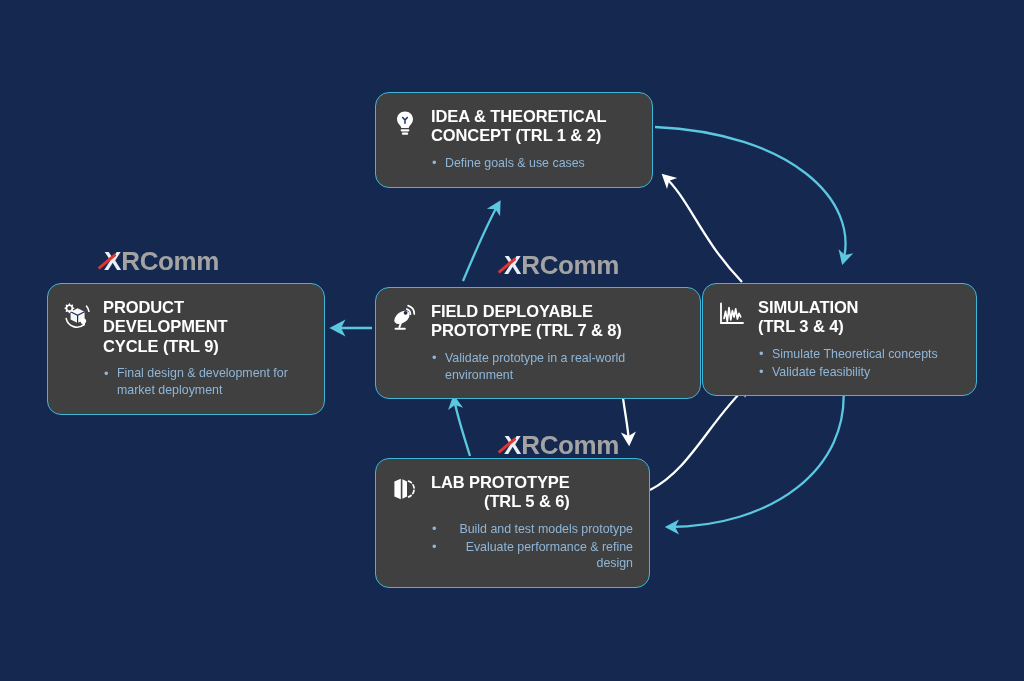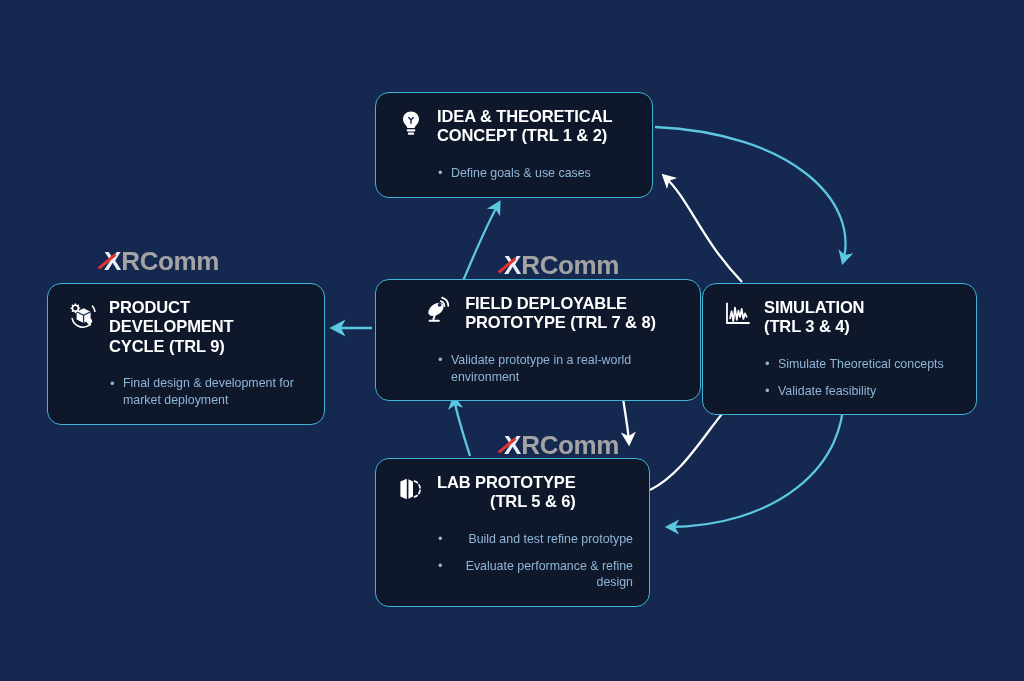--- a/index.html
+++ b/index.html
@@ -17,22 +17,22 @@
   #arrows {
     position: absolute; left: 0; top: 0;
     width: 1024px; height: 681px;
     pointer-events: none;
   }
 
   .node {
     position: absolute;
     border: 1.6px solid #3fb6d8;
     border-radius: 14px;
-    background: #0f172a;
-    padding: 14px 16px 14px 20px;
+    background: #404040;
+    padding: 14px 16px 14px 14px;
     display: flex;
     flex-direction: column;
     box-shadow: 0 0 0 0 rgba(0,0,0,0);
   }
   .node-head {
     display: flex;
     align-items: flex-start;
     gap: 11px;
   }
   .node-icon {
@@ -57,34 +57,33 @@
     margin: 9px 0 0 42px;
     padding: 0;
   }
   .bullets li {
     position: relative;
     color: #8fb6d8;
     font-size: 12.4px;
     line-height: 1.35;
     padding-left: 13px;
     margin-bottom: 1px;
-    margin-top: 10px;
   }
   .bullets li::before {
     content: "\2022";
     position: absolute;
     left: 0; top: -0.5px;
     color: #8fb6d8;
     font-size: 13px;
   }
 
   
   #node-idea        { left: 375px; top: 92px;  width: 278px; }
   #node-simulation  { left: 702px; top: 283px; width: 275px; }
-  #node-field       { left: 375px; top: 279px; width: 326px; align-items: center; }
+  #node-field       { left: 375px; top: 287px; width: 326px; }
   #node-product     { left: 47px;  top: 283px; width: 278px; }
   #node-lab         { left: 375px; top: 458px; width: 275px; text-align: right; }
 
   
   .wm {
     position: absolute;
     display: flex;
     align-items: center;
     user-select: none;
   }
@@ -257,18 +256,18 @@
         <svg width="28" height="28" viewBox="0 0 28 28">
           <path d="M3.4 6.6l6.4-2.8v20.4l-6.4-2.8z" fill="#fff"></path>
           <path d="M11.4 4.2l4.6 2.4v14.8l-4.6 2.4z" fill="#fff"></path>
           <path d="M17.6 6.1a8.4 8.4 0 0 1 0 15.8" stroke="#fff" stroke-width="1.7" fill="none" stroke-linecap="round" stroke-dasharray="3.2 2.6"></path>
         </svg>
       </span>
       <span class="node-title">LAB PROTOTYPE
 (TRL 5 &amp; 6)</span>
     </div>
     <ul class="bullets">
-      <li>Build and test refine prototype</li>
+      <li>Build and test models prototype</li>
       <li>Evaluate performance &amp; refine design</li>
     </ul>
   </div>
 
 </div>
 
 </body></html>

